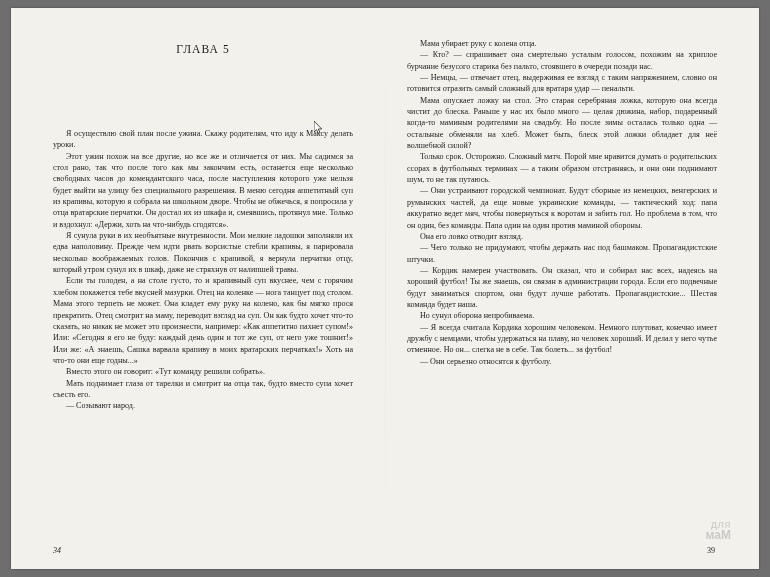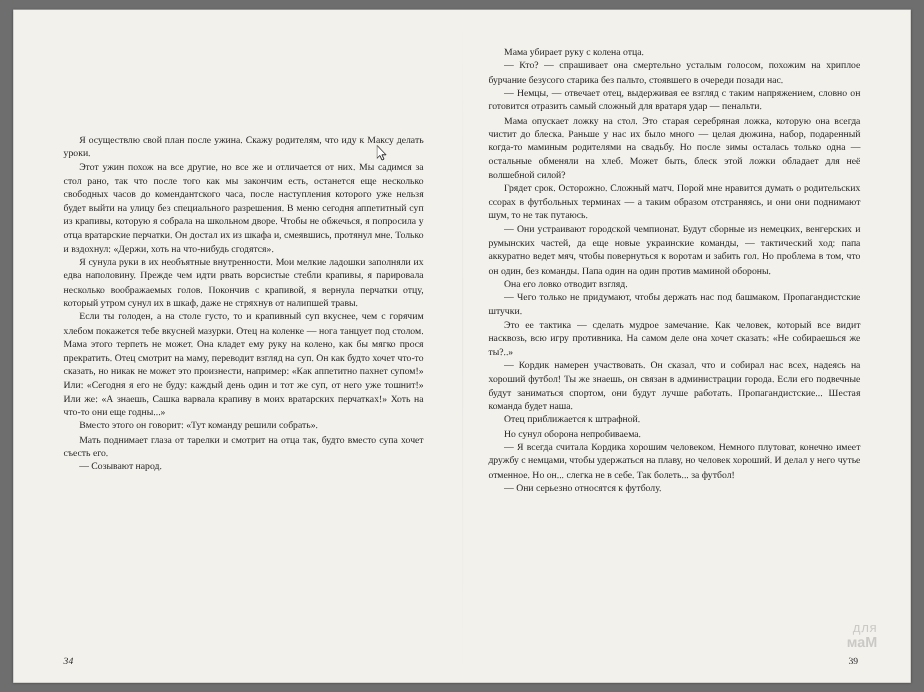--- a/index.html
+++ b/index.html
@@ -111,47 +111,46 @@
     background: linear-gradient(to bottom, rgba(0,0,0,0.0), rgba(0,0,0,0.04), rgba(0,0,0,0.0));
   }
 </style>
 </head>
 <body>
 
 <div class="page">
   <div class="spread">
 
     <div class="col col-left">
+      <h1 class="chapter-title">ГЛАВА 5</h1>
 
       <div class="body-block">
         <p class="para">Я осуществлю свой план после ужина. Скажу родителям, что иду к Максу делать уроки.</p>
         <p class="para">Этот ужин похож на все другие, но все же и отличается от них. Мы садимся за стол рано, так что после того как мы закончим есть, останется еще несколько свободных часов до комендантского часа, после наступления которого уже нельзя будет выйти на улицу без специального разрешения. В меню сегодня аппетитный суп из крапивы, которую я собрала на школьном дворе. Чтобы не обжечься, я попросила у отца вратарские перчатки. Он достал их из шкафа и, смеявшись, протянул мне. Только и вздохнул: «Держи, хоть на что-нибудь сгодятся».</p>
         <p class="para">Я сунула руки в их необъятные внутренности. Мои мелкие ладошки заполняли их едва наполовину. Прежде чем идти рвать ворсистые стебли крапивы, я парировала несколько воображаемых голов. Покончив с крапивой, я вернула перчатки отцу, который утром сунул их в шкаф, даже не стряхнув от налипшей травы.</p>
         <p class="para">Если ты голоден, а на столе густо, то и крапивный суп вкуснее, чем с горячим хлебом покажется тебе вкусней мазурки. Отец на коленке — нога танцует под столом. Мама этого терпеть не может. Она кладет ему руку на колено, как бы мягко прося прекратить. Отец смотрит на маму, переводит взгляд на суп. Он как будто хочет что-то сказать, но никак не может это произнести, например: «Как аппетитно пахнет супом!» Или: «Сегодня я его не буду: каждый день один и тот же суп, от него уже тошнит!» Или же: «А знаешь, Сашка варвала крапиву в моих вратарских перчатках!» Хоть на что-то они еще годны...»</p>
         <p class="para">Вместо этого он говорит: «Тут команду решили собрать».</p>
         <p class="para">Мать поднимает глаза от тарелки и смотрит на отца так, будто вместо супа хочет съесть его.</p>
         <p class="para">— Созывают народ.</p>
       </div>
 
       <div class="folio folio-left">34</div>
     </div>
 
     <div class="col col-right">
       <div class="body-block right">
         <p class="para">Мама убирает руку с колена отца.</p>
         <p class="para">— Кто? — спрашивает она смертельно усталым голосом, похожим на хриплое бурчание безусого старика без пальто, стоявшего в очереди позади нас.</p>
         <p class="para">— Немцы, — отвечает отец, выдерживая ее взгляд с таким напряжением, словно он готовится отразить самый сложный для вратаря удар — пенальти.</p>
         <p class="para">Мама опускает ложку на стол. Это старая серебряная ложка, которую она всегда чистит до блеска. Раньше у нас их было много — целая дюжина, набор, подаренный когда-то маминым родителями на свадьбу. Но после зимы осталась только одна — остальные обменяли на хлеб. Может быть, блеск этой ложки обладает для неё волшебной силой?</p>
-        <p class="para">Грядет срок. Осторожно. Сложный матч. Порой мне нравится думать о родительских ссорах в футбольных терминах — а таким образом отстраняясь, и они они поднимают шум, то не так путаюсь.</p>
+        <p class="para">Только срок. Осторожно. Сложный матч. Порой мне нравится думать о родительских ссорах в футбольных терминах — а таким образом отстраняясь, и они они поднимают шум, то не так путаюсь.</p>
         <p class="para">— Они устраивают городской чемпионат. Будут сборные из немецких, венгерских и румынских частей, да еще новые украинские команды, — тактический ход: папа аккуратно ведет мяч, чтобы повернуться к воротам и забить гол. Но проблема в том, что он один, без команды. Папа один на один против маминой обороны.</p>
         <p class="para">Она его ловко отводит взгляд.</p>
         <p class="para">— Чего только не придумают, чтобы держать нас под башмаком. Пропагандистские штучки.</p>
-        <p class="para">Это ее тактика — сделать мудрое замечание. Как человек, который все видит насквозь, всю игру противника. На самом деле она хочет сказать: «Не собираешься же ты?..»</p>
         <p class="para">— Кордик намерен участвовать. Он сказал, что и собирал нас всех, надеясь на хороший футбол! Ты же знаешь, он связан в администрации города. Если его подвечные будут заниматься спортом, они будут лучше работать. Пропагандистские... Шестая команда будет наша.</p>
-        <p class="para">Отец приближается к штрафной.</p>
         <p class="para">Но сунул оборона непробиваема.</p>
         <p class="para">— Я всегда считала Кордика хорошим человеком. Немного плутоват, конечно имеет дружбу с немцами, чтобы удержаться на плаву, но человек хороший. И делал у него чутье отменное. Но он... слегка не в себе. Так болеть... за футбол!</p>
         <p class="para">— Они серьезно относятся к футболу.</p>
       </div>
 
       <div class="folio folio-right">39</div>
 
       <div class="watermark">
         <span class="w1">для</span>
         <span class="w2">маМ</span>

